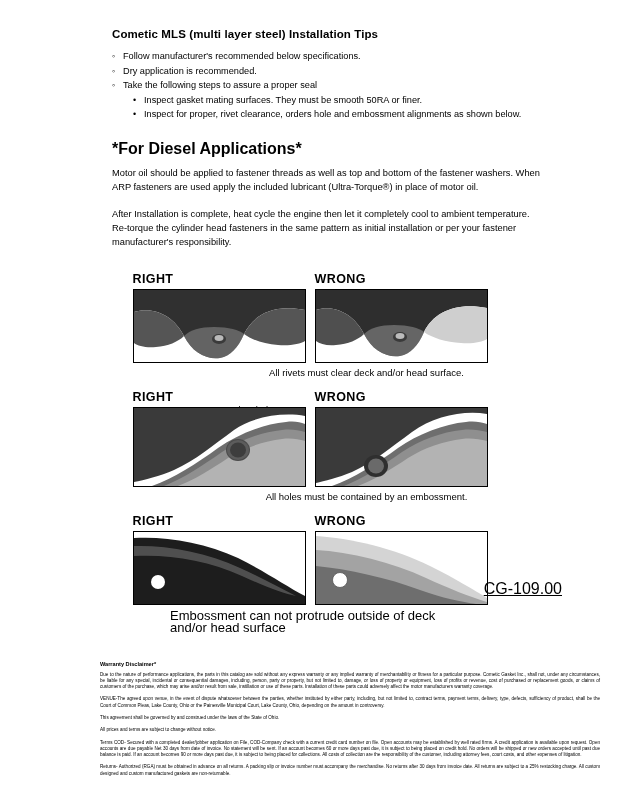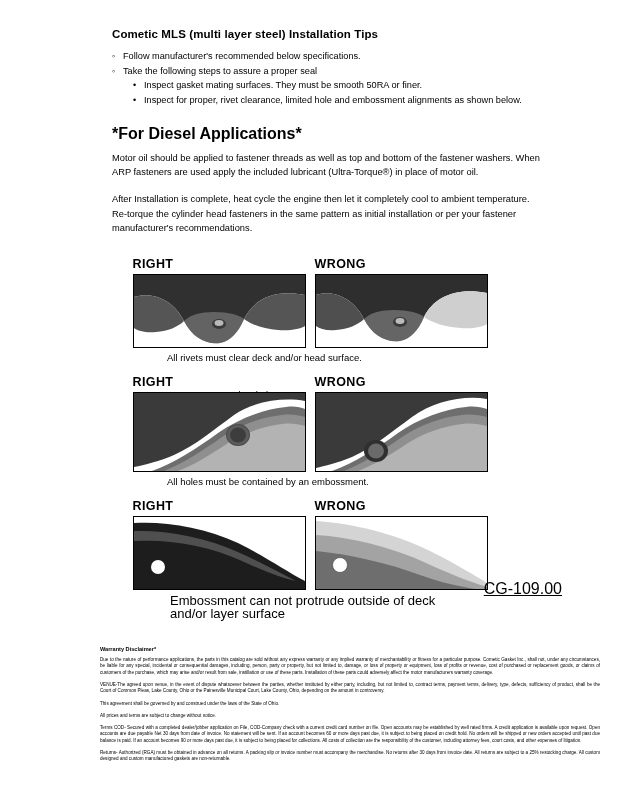--- a/index.html
+++ b/index.html
@@ -101,21 +101,21 @@
     border: 1px solid #000;
     background: #ffffff;
     overflow: hidden;
     position: relative;
   }
   .fig-box.tall { height: 78px; }
   .fig-box svg { display: block; }
   .caption {
     font-size: 9.5px;
     margin: 4px 0 0 0;
-    text-align: left;
+    text-align: center;
     padding-left: 115px;
   }
   .caption2 {
     font-size: 13px;
     line-height: 12.5px;
     margin: 5px 0 0 0;
     padding-left: 118px;
   }
   
   .callouts {
@@ -156,32 +156,33 @@
 </style>
 </head>
 <body>
 
 <div class="page">
 
   <h1 class="title">Cometic MLS (multi layer steel) Installation Tips</h1>
 
   <ul class="bullets">
     <li>Follow manufacturer's recommended below specifications.</li>
+    <li>Dry application is recommended.</li>
     <li>
       <span>Take the following steps to assure a proper seal</span>
       <ul class="subbullets">
         <li>Inspect gasket mating surfaces.  They must be smooth 50RA or finer.</li>
-        <li>Inspect for proper, rivet clearance, limited hole and embossment alignments as shown below.</li>
+        <li>Inspect for proper, rivet clearance, orders hole and embossment alignments as shown below.</li>
       </ul>
     </li>
   </ul>
 
   <h2 class="subhead">*For Diesel Applications*</h2>
   <p class="body">Motor oil should be applied to fastener threads as well as top and bottom of the fastener washers. When ARP fasteners are used apply the included lubricant (Ultra-Torque®) in place of motor oil.</p>
-  <p class="body">After Installation is complete, heat cycle the engine then let it completely cool to ambient temperature. Re-torque the cylinder head fasteners in the same pattern as initial installation or per your fastener manufacturer's recommendations.</p>
+  <p class="body">After Installation is complete, heat cycle the engine then let it completely cool to ambient temperature. Re-torque the cylinder head fasteners in the same pattern as initial installation or per your fastener manufacturer's responsibility.</p>
 
   <div class="figs">
 
     <div class="fig-row">
       <div class="fig-col">
         <div class="fig-label">RIGHT</div>
         <div class="fig-box">
           <svg width="171" height="72" viewBox="0 0 171 72">
             <rect x="0" y="0" width="171" height="72" fill="#ffffff"></rect>
             <path d="M0 0 H171 V20 C140 14 120 24 110 44 C104 58 96 66 86 68 C72 70 58 62 50 46 C40 26 20 16 0 22 Z" fill="#303030"></path>
@@ -279,21 +280,21 @@
               <path d="M0 4 C34 6 78 16 114 34 C140 47 158 58 171 66 V72 H0 Z" fill="#d4d4d4"></path>
               <path d="M0 18 C34 20 76 30 110 46 C134 57 152 64 171 70 V72 H0 Z" fill="#a3a3a3"></path>
               <path d="M0 34 C32 37 72 46 104 58 C126 66 146 70 160 72 H0 Z" fill="#6e6e6e"></path>
               <circle cx="24" cy="48" r="7.5" fill="#ffffff" stroke="#555" stroke-width="0.8"></circle>
             </svg>
           </div>
         </div>
       </div>
       <div class="caption2">
         <div>Embossment can not protrude outside of deck</div>
-        <div>and/or layer surface</div>
+        <div>and/or head surface</div>
       </div>
     </div>
 
   </div>
 
   <div class="warranty">
     <h3>Warranty Disclaimer*</h3>
     <p>Due to the nature of performance applications, the parts in this catalog are sold without any express warranty or any implied warranty of merchantability or fitness for a particular purpose.  Cometic Gasket Inc., shall not, under any circumstances, be liable for any special, incidental or consequential damages, including, person, party or property, but not limited to, damage, or loss of property or equipment, loss of profits or revenue, cost of purchased or replacement goods, or claims of customers of the purchase, which may arise and/or result from sale, instillation or use of these parts.  Installation of these parts could adversely affect the motor manufacturers warranty coverage.</p>
     <p>VENUE-The agreed upon venue, in the event of dispute whatsoever between the parties, whether instituted by either party, including, but not limited to, contract terms, payment terms, delivery, type, defects, sufficiency of product, shall be the Court of Common Pleas, Lake County, Ohio or the Painesville Municipal Court, Lake County, Ohio, depending on the amount in controversy.</p>
     <p>This agreement shall be governed by and construed under the laws of the State of Ohio.</p>

